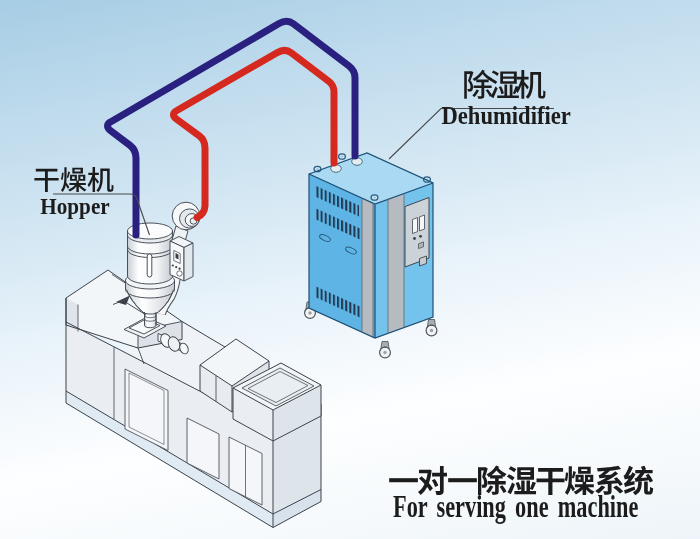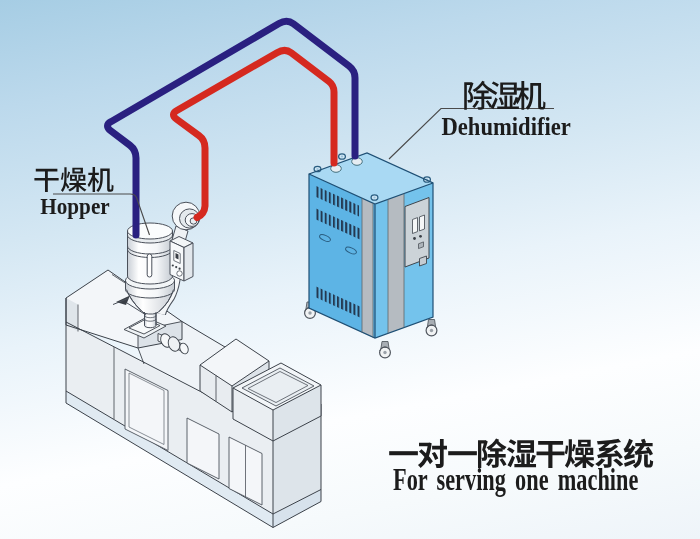--- a/index.html
+++ b/index.html
@@ -7,25 +7,25 @@
     font-family:"Liberation Serif", serif; }
   .stage { position:relative; width:700px; height:539px;
     background:linear-gradient(169deg,#a6cde4 0%,#bcd9ec 16%,#d4e7f3 36%,#e9f3fa 52%,#fdfeff 72%,#f6fafc 86%,#eef4f9 100%); }
   .art { position:absolute; left:0; top:0; }
   .lbl { position:absolute; color:#1c1c1c; }
   .cjk-run { display:flex; }
   .cjk-run svg { width:1em; height:1em; flex:none; overflow:visible; fill:#1c1c1c; }
   #lbl-hopper { left:31px; top:163px; width:84px; }
   #lbl-hopper .zh { font-size:27px; margin-left:2px; margin-top:3px; }
   #lbl-hopper .en { font-size:23.5px; font-weight:bold; margin-top:0px; text-align:center; transform:scaleX(0.9); transform-origin:50% 0; position:relative; left:2px; }
-  #lbl-dehum { left:440px; top:80px; width:130px;font-family:Liberation Serif, serif; }
+  #lbl-dehum { left:440px; top:69px; width:130px;font-family:Liberation Serif, serif; }
   #lbl-dehum .zh { font-size:31px; margin-left:22px; }
   #lbl-dehum .zh svg { margin-right:-4.5px; }
   #lbl-dehum .en { font-size:26px; font-weight:bold; margin-top:1px; text-align:center; transform:scaleX(0.87); transform-origin:50% 0; position:relative; left:-7px; }
-  #title { left:388px; top:438px; width:270px; }
+  #title { left:388px; top:465px; width:270px; }
   #title .zh { font-size:31px; }
   #title .zh svg { margin-right:-1.6px; }
   #title .en { font-size:31px; font-weight:bold; margin-top:-7px; transform:scaleX(0.72); transform-origin:0 0; white-space:nowrap; word-spacing:5px; margin-left:5px; }
   .defs { position:absolute; width:0; height:0; overflow:hidden; }
 </style>
 </head>
 <body>
 
 <svg class="defs" aria-hidden="true">
     <defs>

